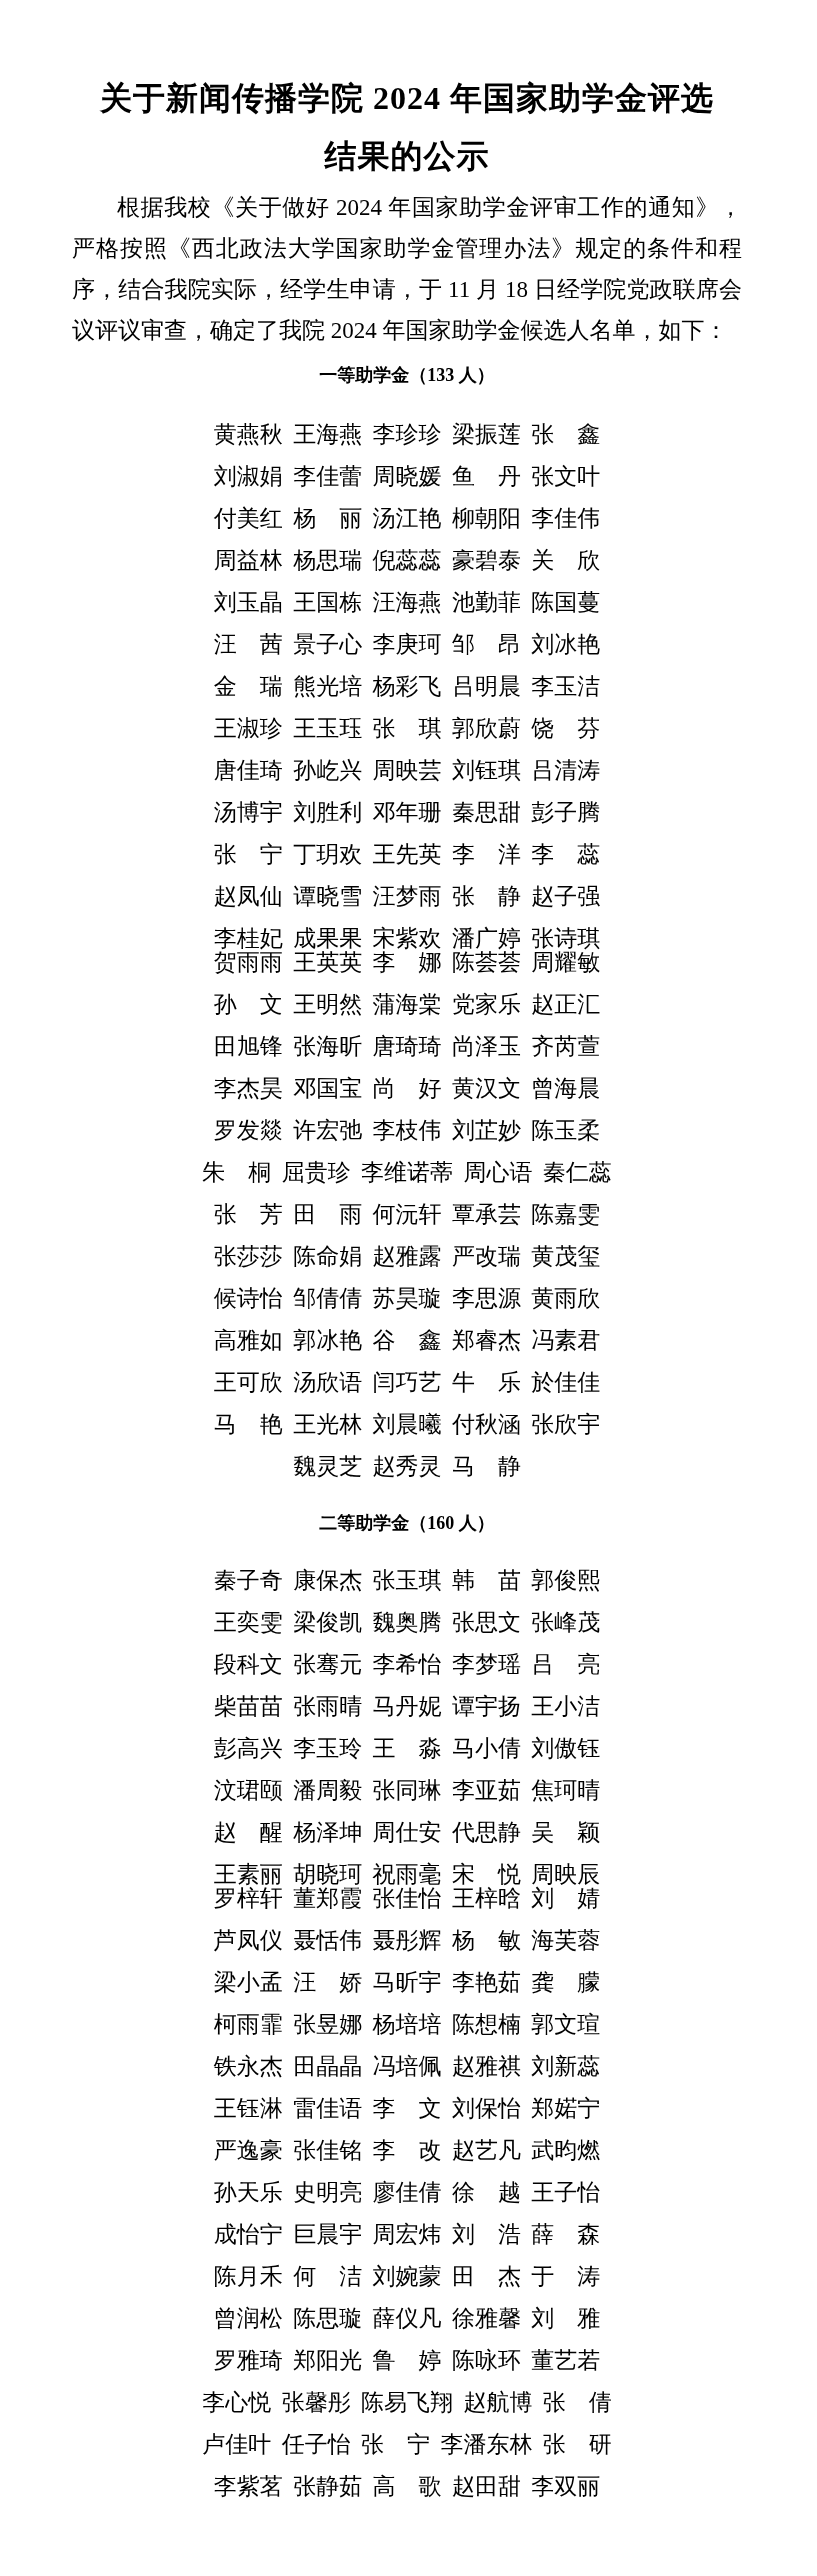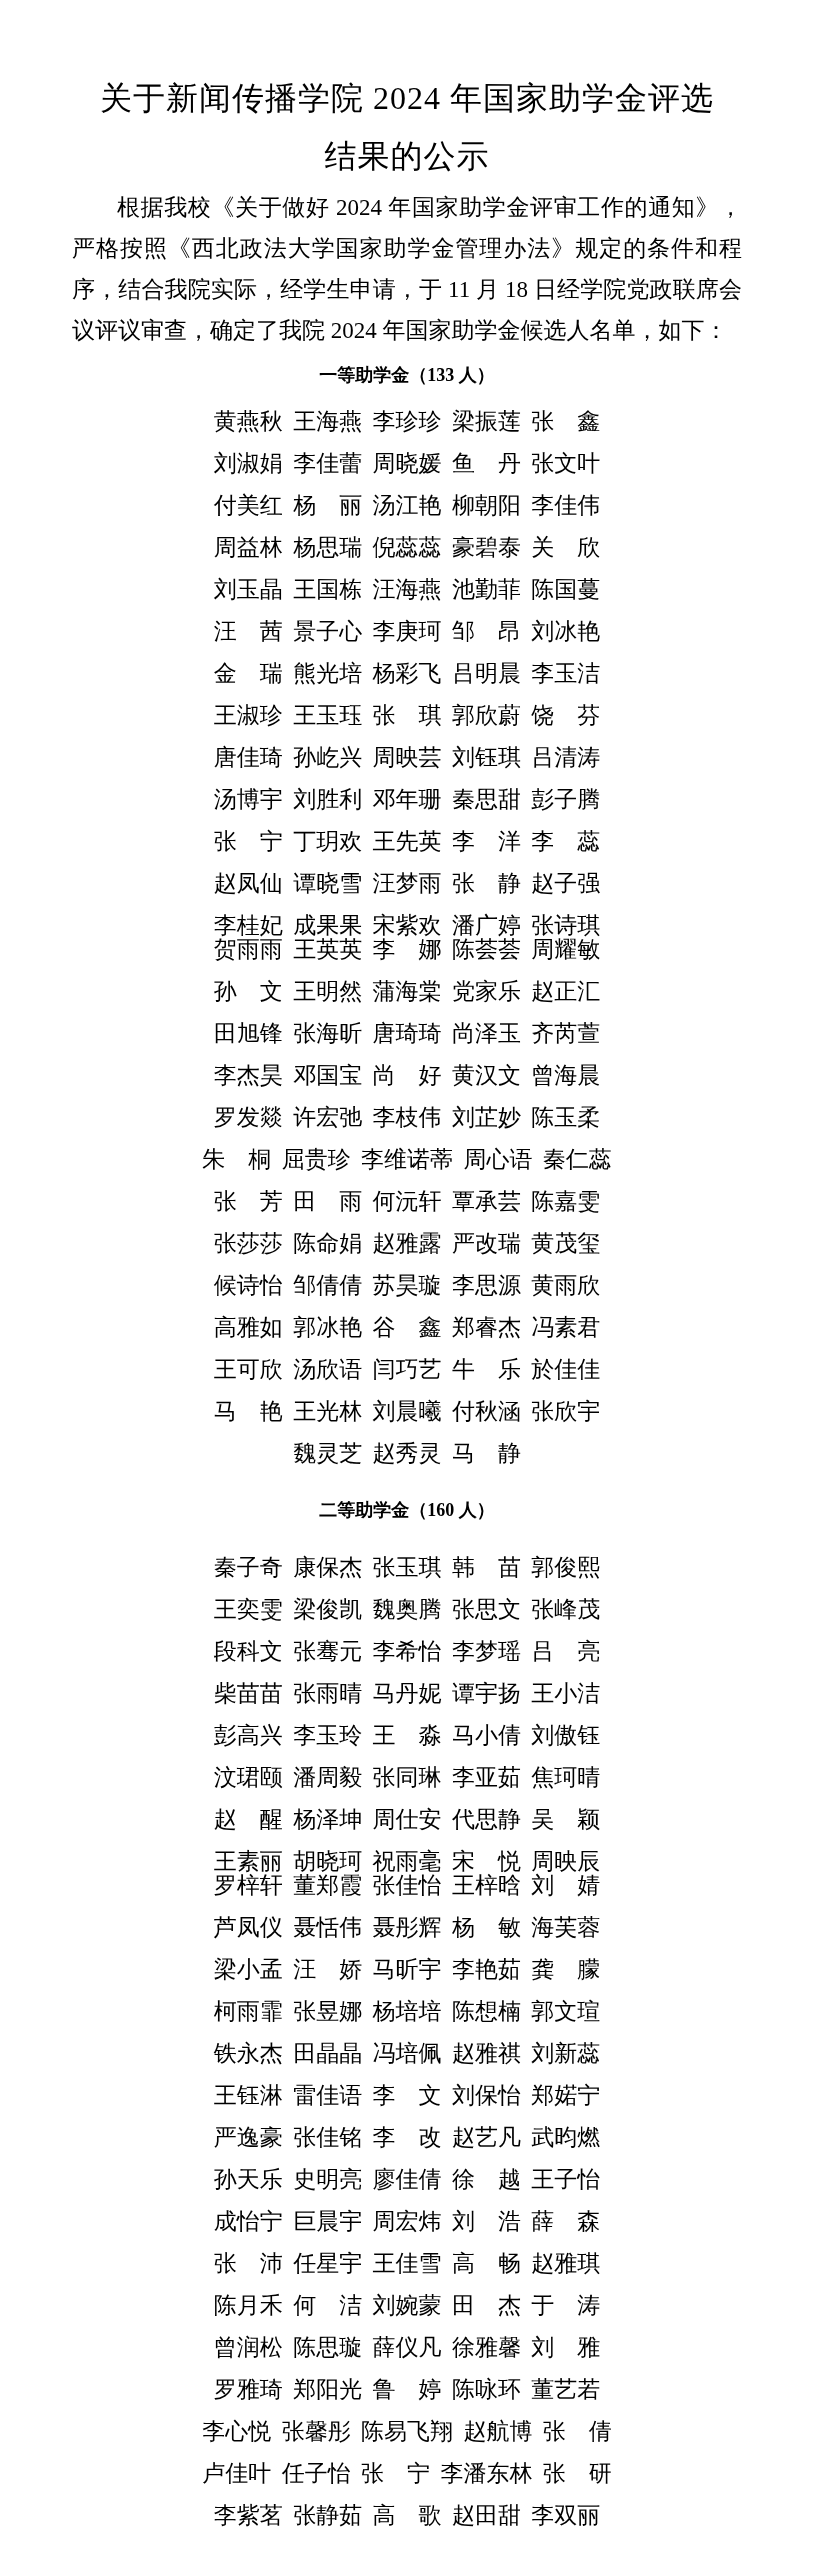--- a/index.html
+++ b/index.html
@@ -11,21 +11,21 @@
     background: #ffffff;
     color: #000000;
     font-family: "Liberation Serif", "DejaVu Serif", serif;
     box-sizing: border-box;
     padding: 69px 76px 0 72px;
     overflow: hidden;
   }
   .title {
     margin: 0;
     font-size: 32px;
-    font-weight: normal;
+    font-weight: bold;
     text-align: center;
     line-height: 58px;
     letter-spacing: 1px;
   }
   .title .title-line { display: block; }
   .intro {
     margin: 2px 0 0 0;
     font-size: 23px;
     line-height: 41px;
     text-align: justify;
@@ -34,21 +34,21 @@
   }
   .section-heading {
     margin: 4.1px 0 0 0;
     height: 41px;
     line-height: 41px;
     font-size: 18px;
     font-weight: bold;
     text-align: center;
   }
   .section-heading.second { margin-top: 15.5px; }
-  .rows { margin-top: 5px; }
+  .rows { margin-top: 18px; }
   .rows.second { margin-top: 16px; }
   .name-row {
     height: 42px;
     line-height: 42px;
     font-size: 23px;
     text-align: center;
     white-space: nowrap;
   }
   .name-row.tight { margin-top: -18.5px; }
   .name-row .student { margin: 0 5.2px; }
@@ -109,21 +109,20 @@
           <div class="name-row"><span class="student">王素丽</span><span class="student">胡晓珂</span><span class="student">祝雨毫</span><span class="student">宋　悦</span><span class="student">周映辰</span></div>
           <div class="name-row tight"><span class="student">罗梓轩</span><span class="student">董郑霞</span><span class="student">张佳怡</span><span class="student">王梓晗</span><span class="student">刘　婧</span></div>
           <div class="name-row"><span class="student">芦凤仪</span><span class="student">聂恬伟</span><span class="student">聂彤辉</span><span class="student">杨　敏</span><span class="student">海芙蓉</span></div>
           <div class="name-row"><span class="student">梁小孟</span><span class="student">汪　娇</span><span class="student">马昕宇</span><span class="student">李艳茹</span><span class="student">龚　朦</span></div>
           <div class="name-row"><span class="student">柯雨霏</span><span class="student">张昱娜</span><span class="student">杨培培</span><span class="student">陈想楠</span><span class="student">郭文瑄</span></div>
           <div class="name-row"><span class="student">铁永杰</span><span class="student">田晶晶</span><span class="student">冯培佩</span><span class="student">赵雅祺</span><span class="student">刘新蕊</span></div>
           <div class="name-row"><span class="student">王钰淋</span><span class="student">雷佳语</span><span class="student">李　文</span><span class="student">刘保怡</span><span class="student">郑婼宁</span></div>
           <div class="name-row"><span class="student">严逸豪</span><span class="student">张佳铭</span><span class="student">李　改</span><span class="student">赵艺凡</span><span class="student">武昀燃</span></div>
           <div class="name-row"><span class="student">孙天乐</span><span class="student">史明亮</span><span class="student">廖佳倩</span><span class="student">徐　越</span><span class="student">王子怡</span></div>
           <div class="name-row"><span class="student">成怡宁</span><span class="student">巨晨宇</span><span class="student">周宏炜</span><span class="student">刘　浩</span><span class="student">薛　森</span></div>
-          <div class="name-row"><span class="student">张　沛</span><span class="student">任星宇</span><span class="student">王佳雪</span><span class="student">高　畅</span><span class="student">赵雅琪</span></div>
           <div class="name-row"><span class="student">陈月禾</span><span class="student">何　洁</span><span class="student">刘婉蒙</span><span class="student">田　杰</span><span class="student">于　涛</span></div>
           <div class="name-row"><span class="student">曾润松</span><span class="student">陈思璇</span><span class="student">薛仪凡</span><span class="student">徐雅馨</span><span class="student">刘　雅</span></div>
           <div class="name-row"><span class="student">罗雅琦</span><span class="student">郑阳光</span><span class="student">鲁　婷</span><span class="student">陈咏环</span><span class="student">董艺若</span></div>
           <div class="name-row"><span class="student">李心悦</span><span class="student">张馨彤</span><span class="student">陈易飞翔</span><span class="student">赵航博</span><span class="student">张　倩</span></div>
           <div class="name-row"><span class="student">卢佳叶</span><span class="student">任子怡</span><span class="student">张　宁</span><span class="student">李潘东林</span><span class="student">张　研</span></div>
           <div class="name-row"><span class="student">李紫茗</span><span class="student">张静茹</span><span class="student">高　歌</span><span class="student">赵田甜</span><span class="student">李双丽</span></div>
         </div>
       </section>
     </div>
 

